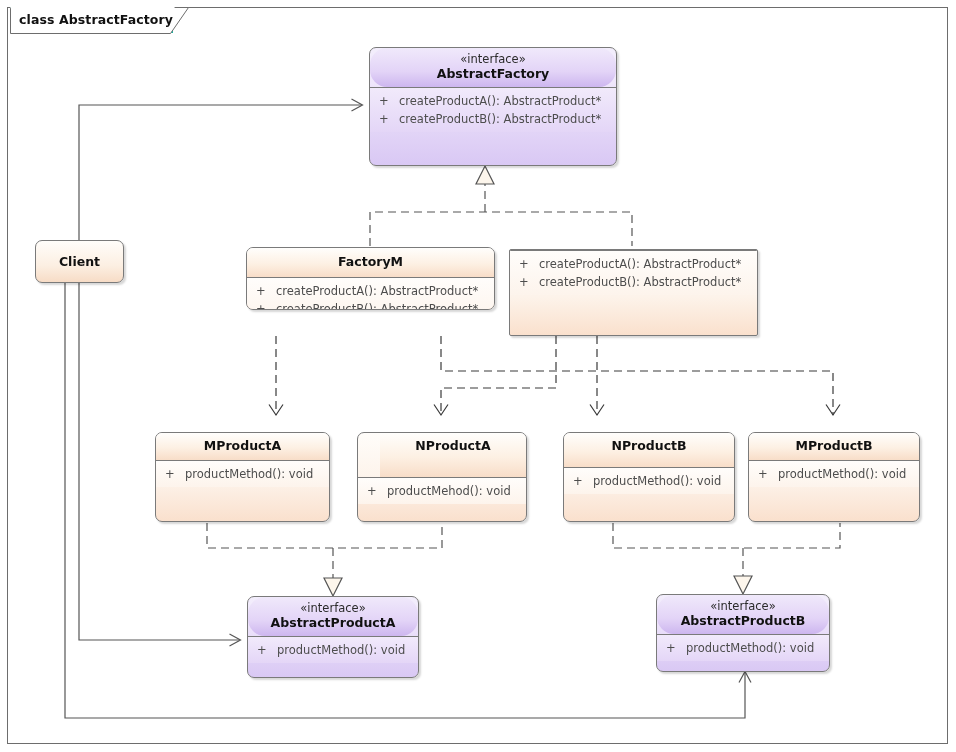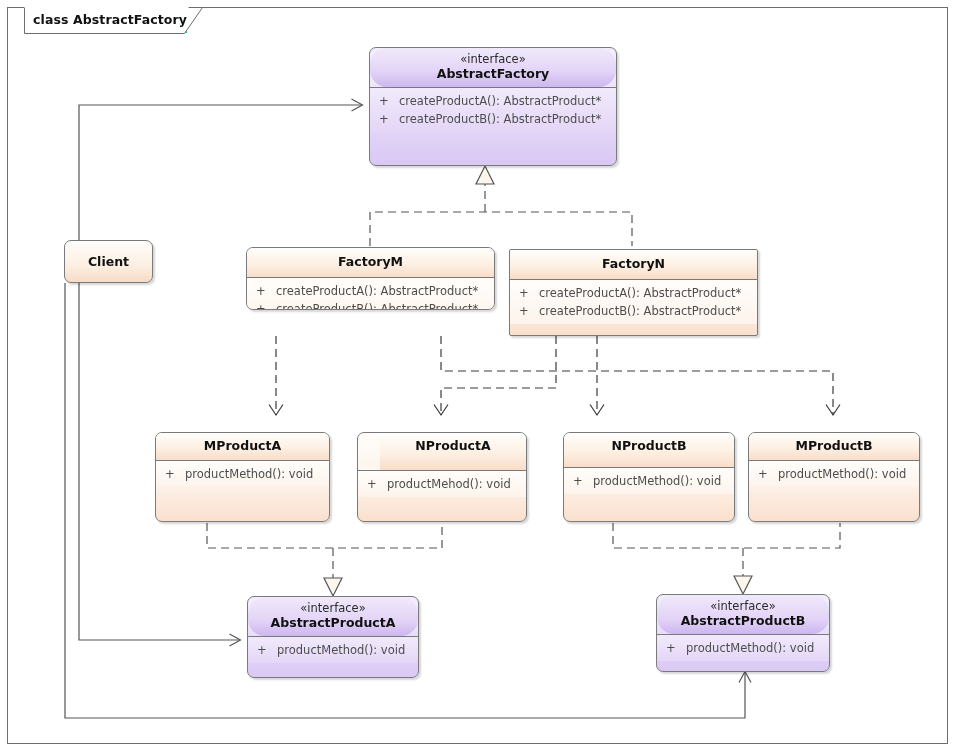--- a/index.html
+++ b/index.html
@@ -2,21 +2,21 @@
 <html><head>
 <meta charset="utf-8">
 <style>
   html,body{margin:0;padding:0;background:#ffffff;}
   body{font-family:"DejaVu Sans","Liberation Sans",sans-serif;}
   #canvas{position:relative;width:956px;height:752px;background:#ffffff;overflow:hidden;}
 
   
   #frame{position:absolute;left:7px;top:7px;width:941px;height:737px;
          border:1px solid #6d6d6d;box-sizing:border-box;background:#ffffff;}
-  #frame-tab{position:absolute;left:24px;top:7px;height:26px;
+  #frame-tab{position:absolute;left:10px;top:7px;height:26px;
              box-sizing:border-box;background:#14b8a6;}
   #frame-tab svg{position:absolute;left:0;top:0;}
   #frame-title{position:relative;font-size:12.5px;font-weight:bold;color:#111;
                letter-spacing:.1px;white-space:nowrap;z-index:2;padding-left:9px;line-height:26px;}
 
   
   #wires{position:absolute;left:0;top:0;width:956px;height:752px;}
 
   
   .node{position:absolute;box-sizing:border-box;border:1px solid #7a7a7a;
@@ -32,21 +32,21 @@
   .node .op .vis{width:20px;flex:0 0 20px;color:#4d4d4d;}
 
   
   .purple{background:linear-gradient(to bottom,#f3eefc 0%,#efe6fb 30%,#d9c8f4 100%);}
   .purple .hdr{background:linear-gradient(to bottom,#f0e9fb 0%,#e3d4f7 60%,#cdb6ef 100%);border-radius:17px;}
   .purple .ops{background:linear-gradient(to bottom,#f1eafb 0%,#e4d6f7 100%);}
   
   .peach{background:linear-gradient(to bottom,#fffdfa 0%,#fdf3ea 55%,#fae0cd 100%);}
   .peach .hdr{background:linear-gradient(to bottom,#fffefc 0%,#fdf0e3 55%,#f8ddc8 100%);}
   .peach .ops{background:linear-gradient(to bottom,#fffdfb 0%,#fdf4ec 100%);}
-  .peach.plain{background:linear-gradient(to bottom,#fffdfa 0%,#fcefe2 60%,#f7dcc6 100%);margin-left:29px;}
+  .peach.plain{background:linear-gradient(to bottom,#fffdfa 0%,#fcefe2 60%,#f7dcc6 100%);}
 
   .node.plain{display:flex;align-items:center;justify-content:center;}
   .node.plain .nm{font-size:12.5px;}
 
   
   #watermark{position:absolute;left:866px;top:718px;display:flex;align-items:center;gap:4px;
              color:#b9c0c9;font-size:17px;font-weight:bold;user-select:none;margin-top:44px;}
   #watermark .wm-txt{font-family:"DejaVu Sans","Liberation Sans",sans-serif;letter-spacing:0px;}
 </style>
 </head>
@@ -153,23 +153,20 @@
         <span>createProductA(): AbstractProduct*</span>
       </div>
       <div class="op">
         <span class="vis">+</span>
         <span>createProductB(): AbstractProduct*</span>
       </div>
     </div>
   </div>
 
   <div class="node peach" style="left:509px;top:249px;width:249px;height:87px;border-radius:2px;">
-    <div class="hdr" style="padding-top:7px;padding-bottom:7px;">
-      <span class="nm">FactoryN</span>
-    </div>
     <div class="sep"></div>
     <div class="ops">
       <div class="op">
         <span class="vis">+</span>
         <span>createProductA(): AbstractProduct*</span>
       </div>
       <div class="op">
         <span class="vis">+</span>
         <span>createProductB(): AbstractProduct*</span>
       </div>
@@ -183,21 +180,21 @@
     <div class="sep"></div>
     <div class="ops">
       <div class="op">
         <span class="vis">+</span>
         <span>productMethod(): void</span>
       </div>
     </div>
   </div>
 
   <div class="node peach" style="left:357px;top:432px;width:170px;height:90px;">
-    <div class="hdr" style="padding-top:6px;padding-bottom:16px;margin-left:22px;">
+    <div class="hdr" style="padding-top:6px;padding-bottom:23px;margin-left:22px;">
       <span class="nm">NProductA</span>
     </div>
     <div class="sep"></div>
     <div class="ops">
       <div class="op">
         <span class="vis">+</span>
         <span>productMehod(): void</span>
       </div>
     </div>
   </div>

